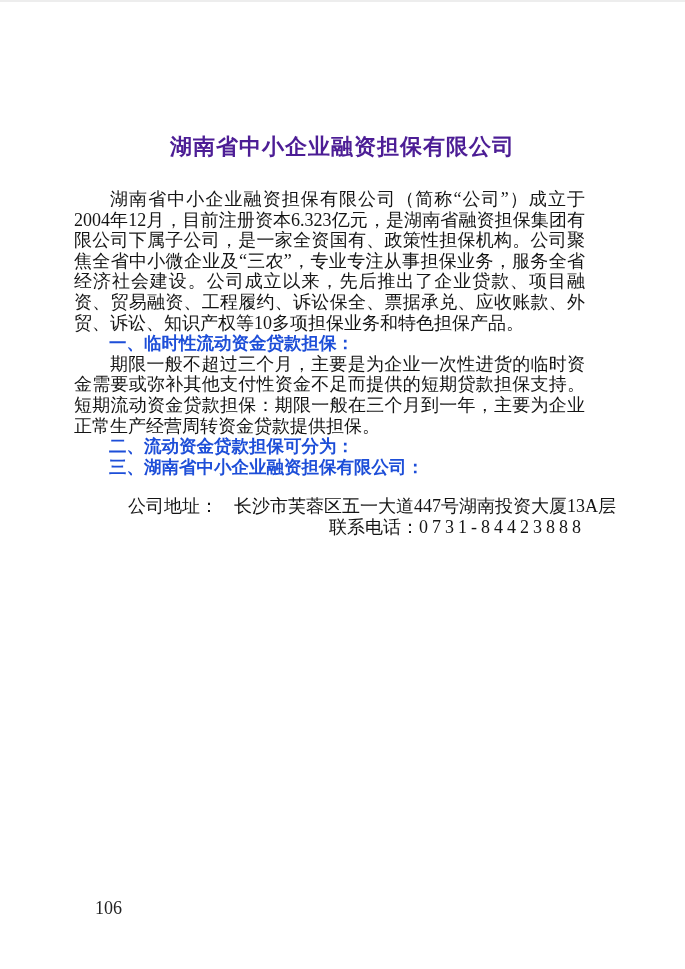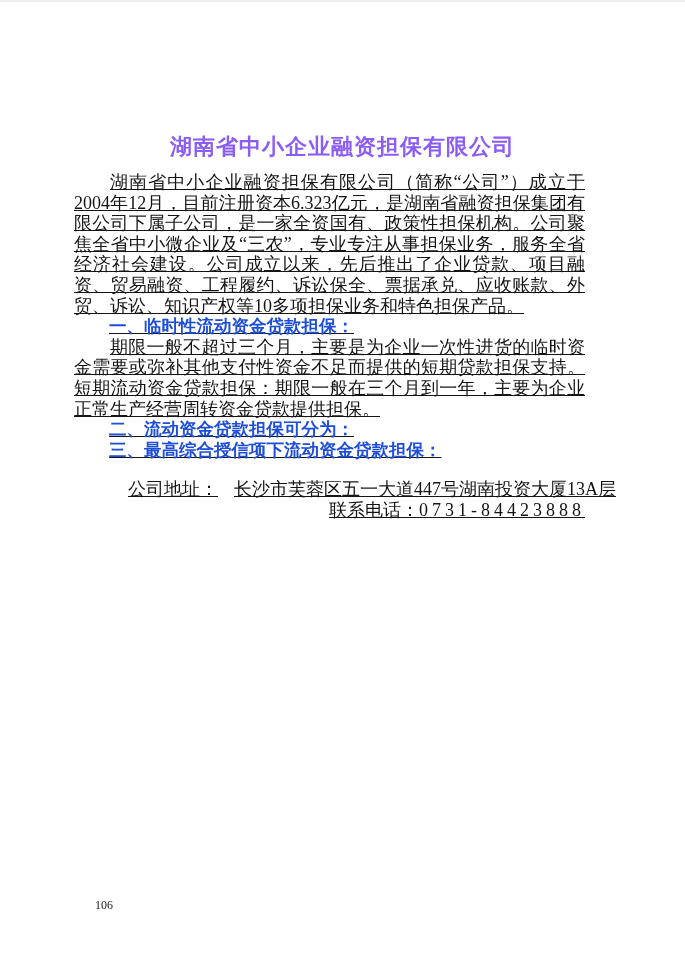--- a/index.html
+++ b/index.html
@@ -21,31 +21,30 @@
     background: #ededed;
   }
   .doc-title {
     position: absolute;
     top: 117px; left: 0;
     width: 685px;
     text-align: center;
     font-size: 22px;
     font-weight: bold;
     letter-spacing: 1px;
-    color: #8b5cf6;
+    color: #4c1d95;
   }
   .content {
     position: absolute;
-    top: 172px; left: 74px;
+    top: 189px; left: 74px;
     width: 511px;
     font-size: 18px;
     line-height: 20.6px;
     text-align: justify;
     color: #141414;
-    text-decoration: underline;
   }
   .content p { margin: 0; }
   .para { text-indent: 2em; }
   .section-heading {
     text-indent: 2em;
     font-family: "DejaVu Sans", "Liberation Sans", sans-serif;
     font-weight: bold;
     font-size: 17.5px;
     color: #1d4ed8;
   }
@@ -55,41 +54,41 @@
   .contact-line {
     text-indent: 3em;
     white-space: nowrap;
     text-align: right;
   }
   .contact-line .value-gap { margin-left: 16px; }
   .phone-num { letter-spacing: 4px; }
   .page-number {
     position: absolute;
     left: 95px; top: 898px;
-    font-size: 12px;
+    font-size: 18px;
     color: #222222;
   }
 </style>
 </head>
 <body>
 
 <div class="page">
   <div class="top-edge"></div>
 
   <h1 class="doc-title">湖南省中小企业融资担保有限公司</h1>
 
   <div class="content">
     <p class="para">湖南省中小企业融资担保有限公司（简称“公司”）成立于2004年12月，目前注册资本6.323亿元，是湖南省融资担保集团有限公司下属子公司，是一家全资国有、政策性担保机构。公司聚焦全省中小微企业及“三农”，专业专注从事担保业务，服务全省经济社会建设。公司成立以来，先后推出了企业贷款、项目融资、贸易融资、工程履约、诉讼保全、票据承兑、应收账款、外贸、诉讼、知识产权等10多项担保业务和特色担保产品。</p>
 
     <p class="section-heading">一、临时性流动资金贷款担保：</p>
     <p class="para">期限一般不超过三个月，主要是为企业一次性进货的临时资金需要或弥补其他支付性资金不足而提供的短期贷款担保支持。短期流动资金贷款担保：期限一般在三个月到一年，主要为企业正常生产经营周转资金贷款提供担保。</p>
 
     <p class="section-heading">二、流动资金贷款担保可分为：</p>
 
-    <p class="section-heading">三、最高综合授信项下流动资金贷款担保：</p>
+    <p class="section-heading">三、湖南省中小企业融资担保有限公司：</p>
 
     <div class="contact-block">
       <p class="contact-line">
         <span>公司地址：</span><span class="value-gap">长沙市芙蓉区五一大道447号湖南投资大厦13A层</span>
       </p>
       <p class="contact-line">
         <span>联系电话：</span><span class="phone-num">0731-84423888</span>
       </p>
     </div>
   </div>

